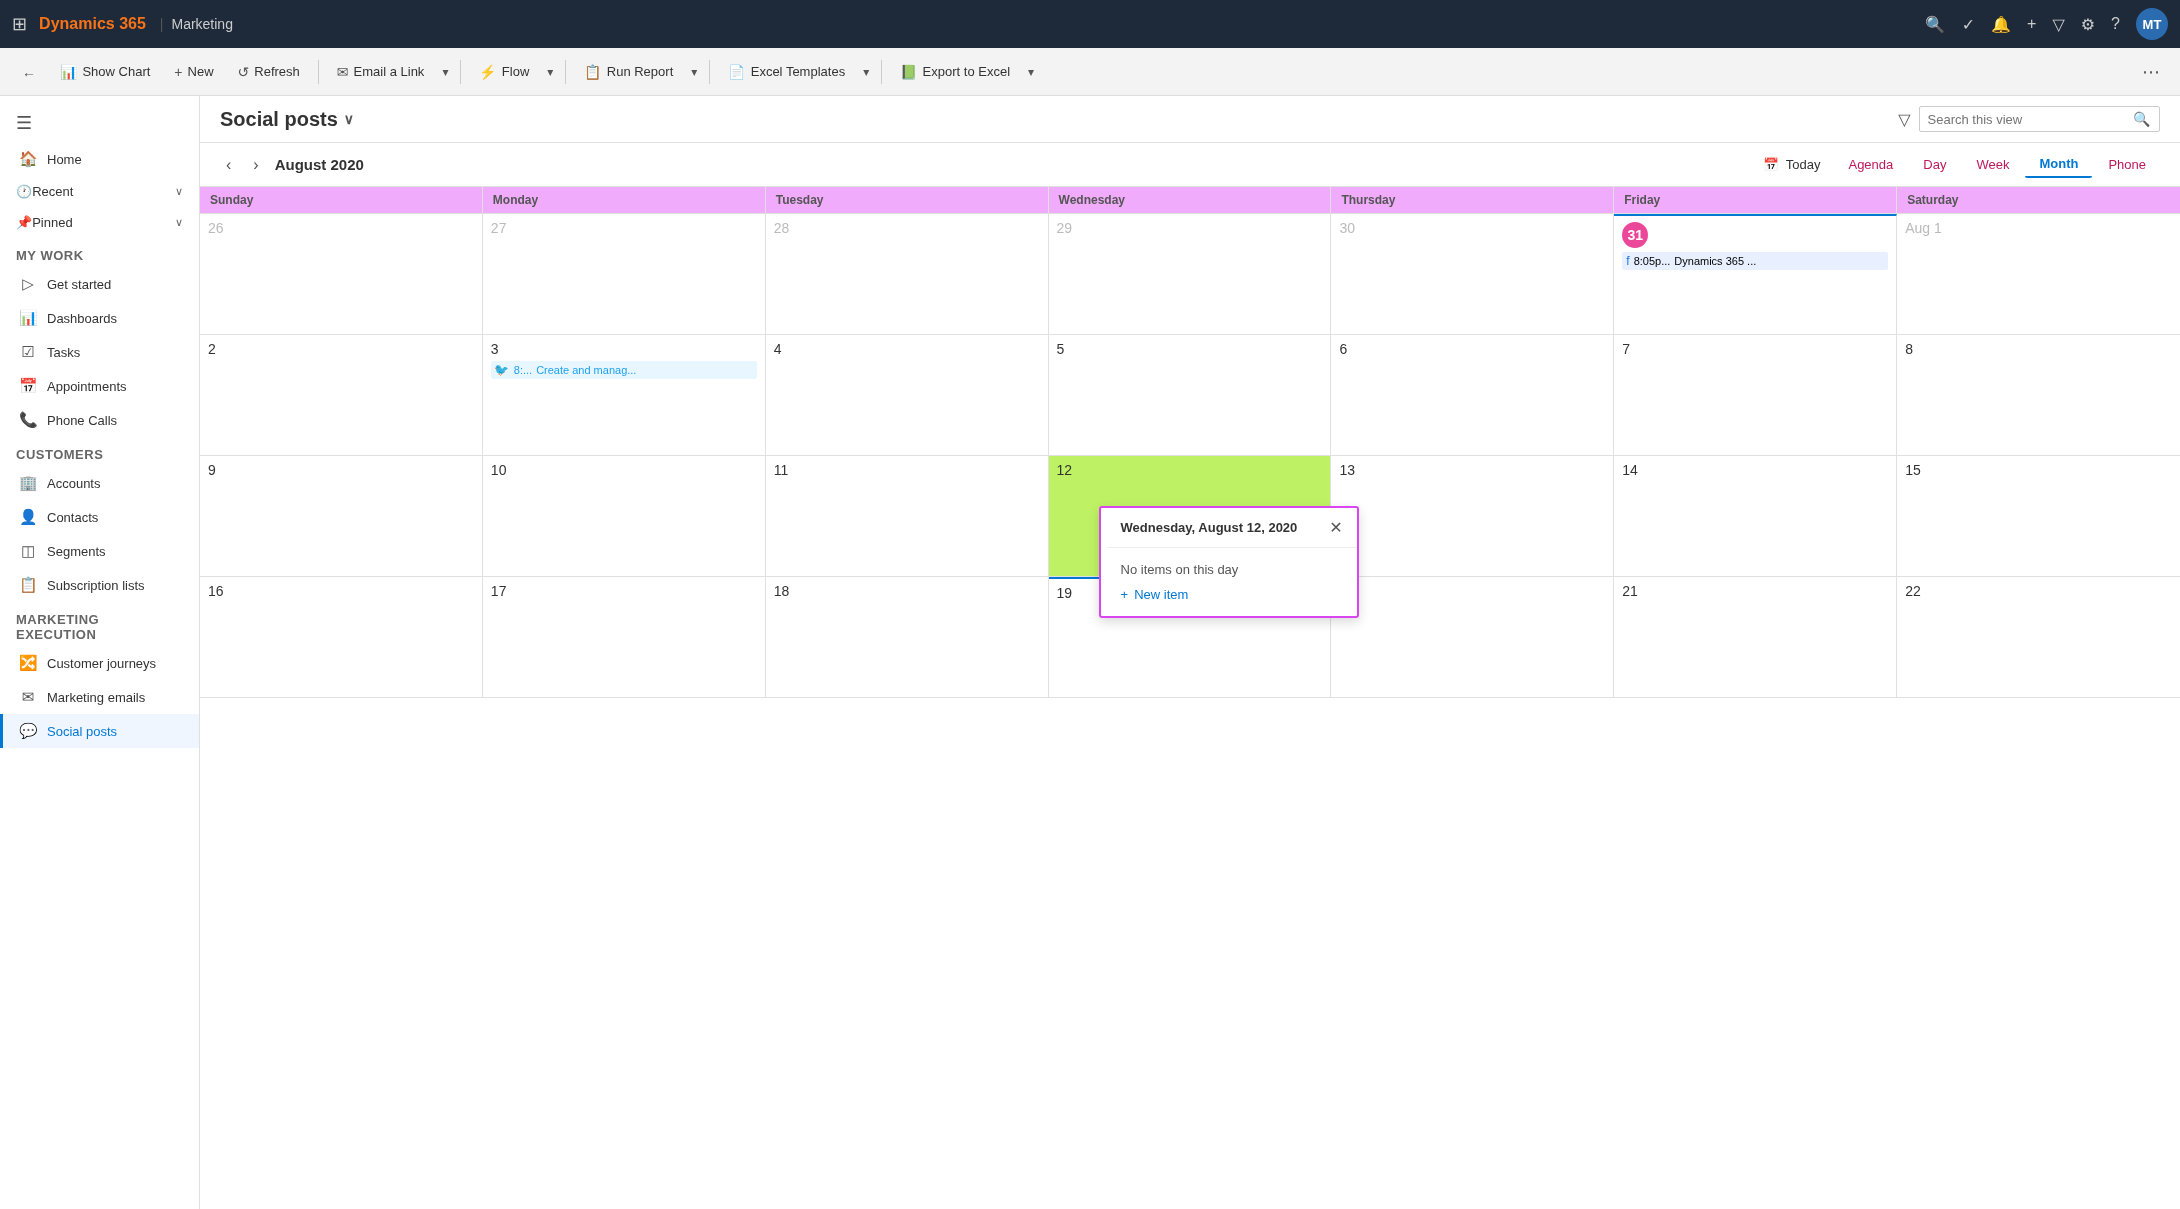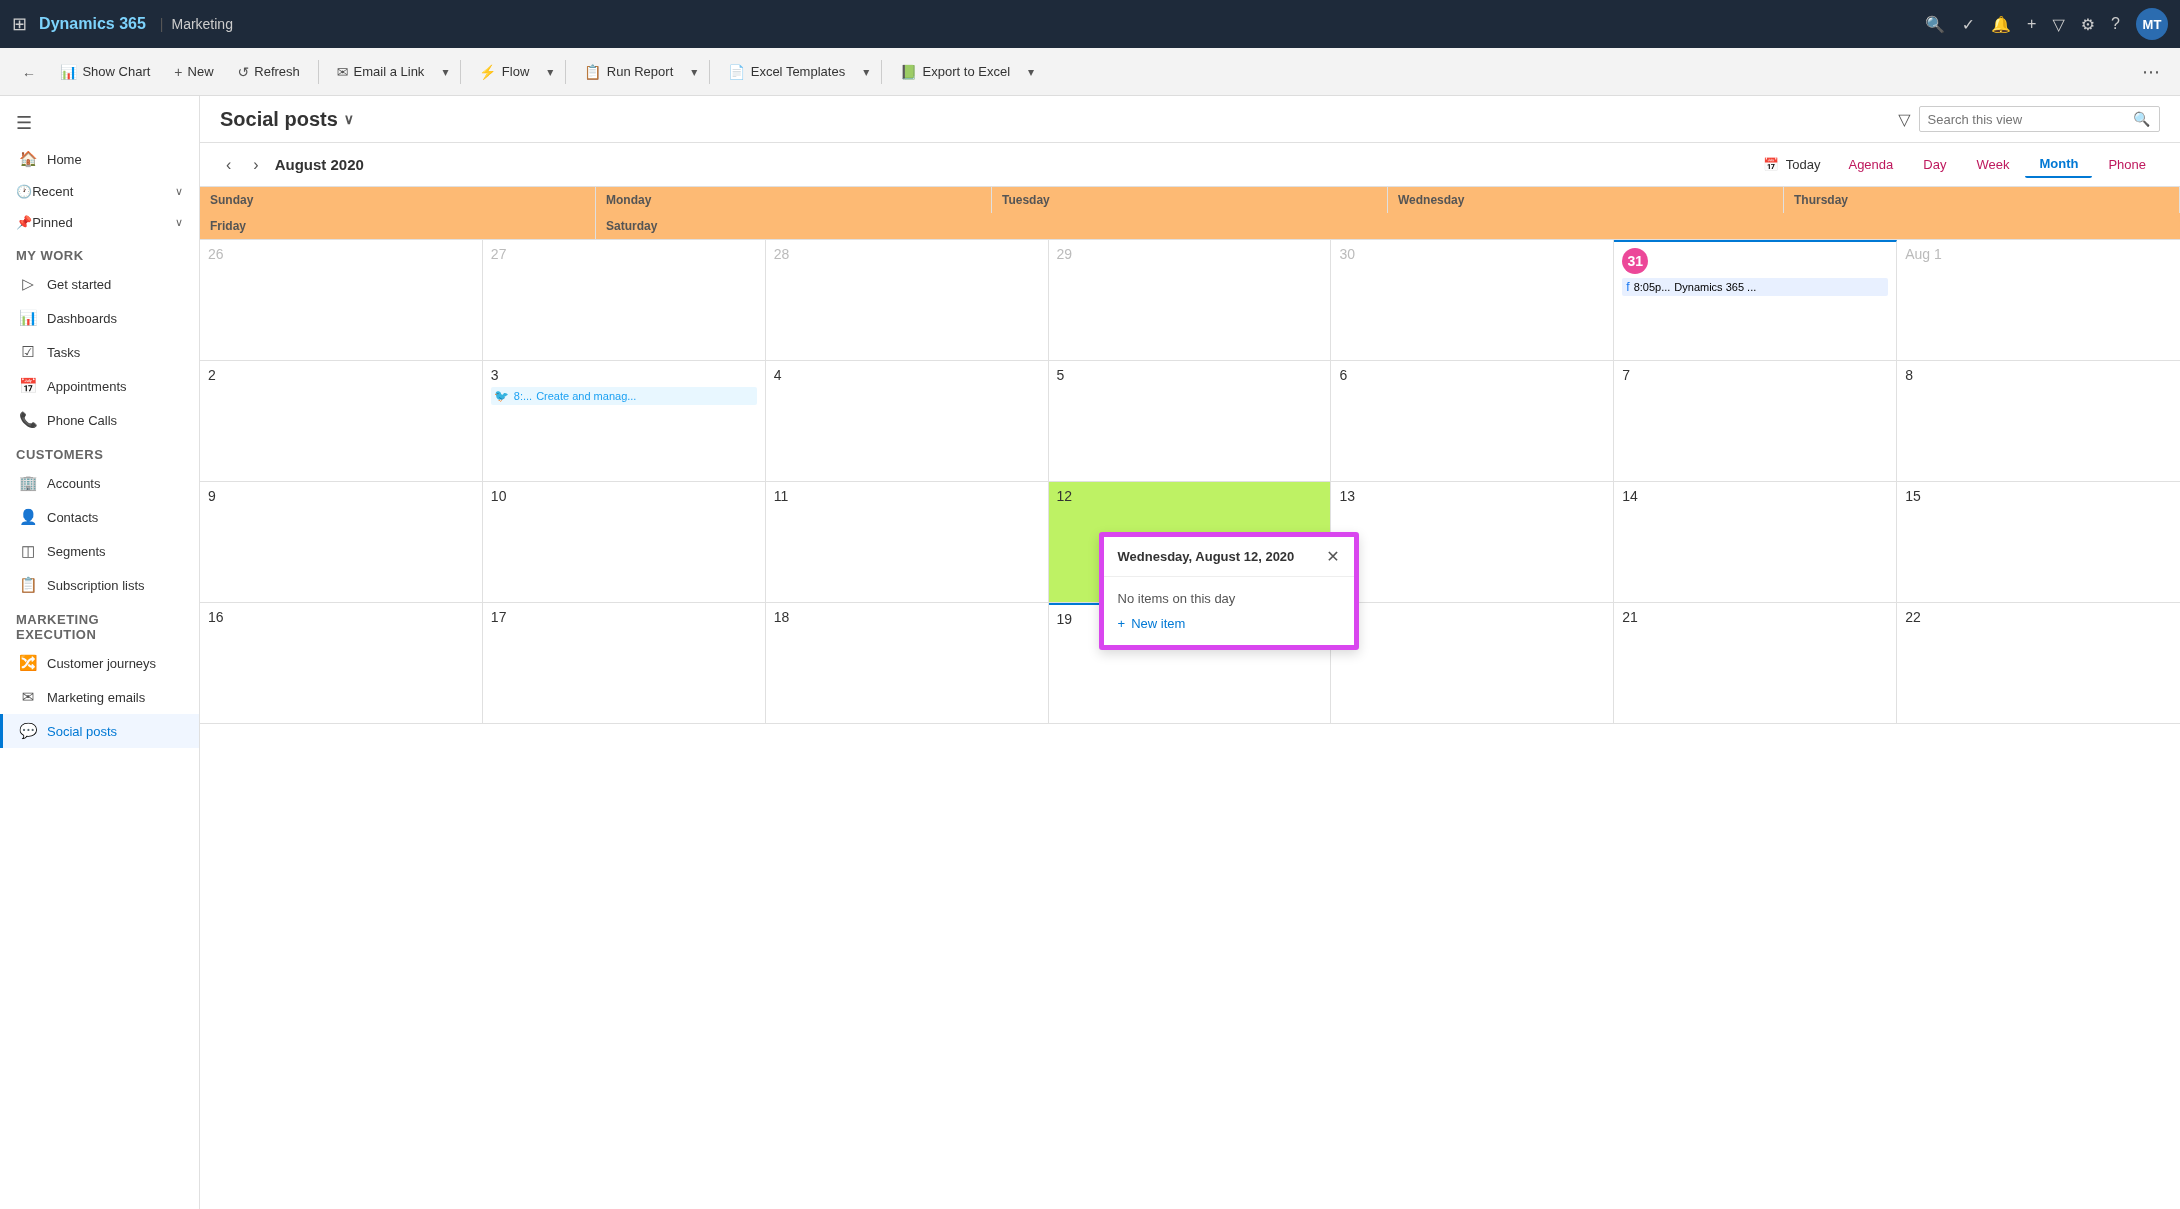--- a/index.html
+++ b/index.html
@@ -10,21 +10,21 @@
       background: #1e2a3a;
       color: #fff;
       display: flex;
       align-items: center;
       padding: 0 12px;
       height: 48px;
       flex-shrink: 0;
     }
     .top-nav-grid { display: flex; align-items: center; color: #ccc; margin-right: 12px; cursor: pointer; }
     .top-nav-grid span { font-size: 18px; }
-    .top-nav-title { font-size: 16px; font-weight: 600; color: #7dd3fc; margin-right: 6px; }
+    .top-nav-title { font-size: 16px; font-weight: 600; color: #f97316; margin-right: 6px; }
     .top-nav-sep { color: #555; margin: 0 8px; }
     .top-nav-app { font-size: 14px; color: #ccc; }
     .top-nav-icons { margin-left: auto; display: flex; align-items: center; gap: 16px; }
     .top-nav-icon { color: #ccc; cursor: pointer; font-size: 16px; }
     .top-nav-avatar { background: #2b6cb0; color: #fff; width: 32px; height: 32px; border-radius: 50%; display: flex; align-items: center; justify-content: center; font-size: 13px; font-weight: 600; cursor: pointer; }
 
     
     .toolbar {
       background: #f3f3f3;
       border-bottom: 1px solid #ddd;
@@ -111,23 +111,23 @@
     .cal-view-tab.active { border-bottom: 2px solid #0078d4; color: #0078d4; font-weight: 700; }
     .today-btn {
       display: flex; align-items: center; gap: 6px;
       padding: 5px 12px; cursor: pointer; font-size: 13px; color: #333;
       border: none; background: none;
     }
 
     
     .calendar { flex: 1; overflow: auto; }
     .cal-header-row {
-      display: grid; grid-template-columns: repeat(5, 1fr);
+      display: grid; grid-template-columns: repeat(7, 1fr);
       border-bottom: 1px solid #e0e0e0;
-      background: #fdba74;
+      background: #f0abfc;
     }
     .cal-day-header {
       padding: 6px 10px; font-size: 12px; font-weight: 600;
       color: #555; border-right: 1px solid #e0e0e0; text-align: left;
     }
     .cal-day-header:last-child { border-right: none; }
     .cal-body { display: flex; flex-direction: column; }
     .cal-week { display: grid; grid-template-columns: repeat(7, 1fr); flex: 1; border-bottom: 1px solid #e0e0e0; min-height: 120px; }
     .cal-cell {
       border-right: 1px solid #e0e0e0; padding: 6px 8px;
@@ -149,24 +149,24 @@
       font-size: 11px; padding: 2px 4px; border-radius: 2px;
       background: #e8f3ff; margin-bottom: 2px; cursor: pointer;
       white-space: nowrap; overflow: hidden; text-overflow: ellipsis;
     }
     .cal-event.fb { background: #e8f0ff; }
     .cal-event.tw { background: #e8f7ff; color: #1da1f2; }
 
     
     .cal-popup {
       position: absolute; background: #fff;
-      border: 5px solid #d946ef; border-radius: 3px;
+      border: 2px solid #d946ef; border-radius: 3px;
       box-shadow: 0 4px 12px rgba(0,0,0,0.15);
       width: 260px; z-index: 100;
-      top: 50px; left: 50px;
+      top: 50px; left: 50px; padding-left: 6px;
     }
     .cal-popup-header {
       display: flex; align-items: center; justify-content: space-between;
       padding: 10px 14px; border-bottom: 1px solid #eee;
       font-size: 13px; font-weight: 600; color: #333;
     }
     .cal-popup-close { background: none; border: none; cursor: pointer; font-size: 16px; color: #555; }
     .cal-popup-body { padding: 14px; }
     .cal-popup-empty { font-size: 13px; color: #555; margin-bottom: 10px; }
     .cal-popup-new { display: flex; align-items: center; gap: 6px; font-size: 13px; color: #0078d4; cursor: pointer; }

